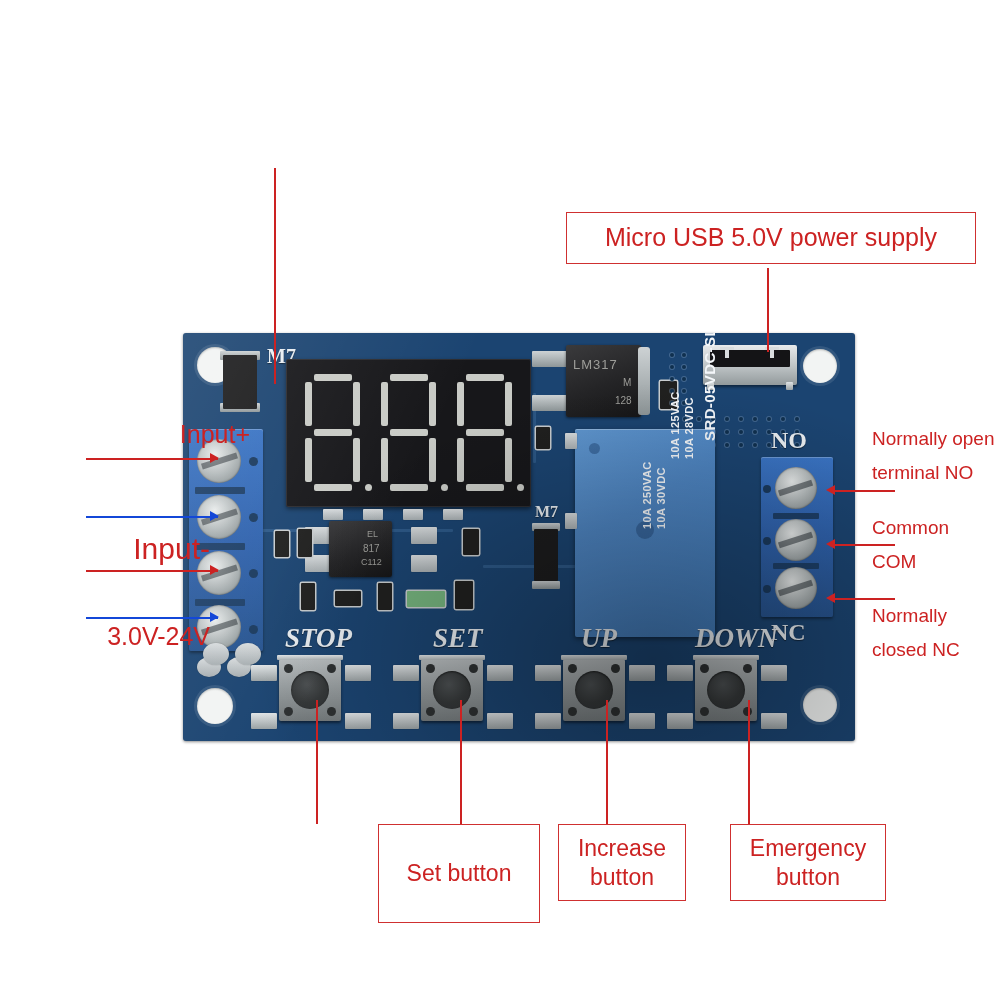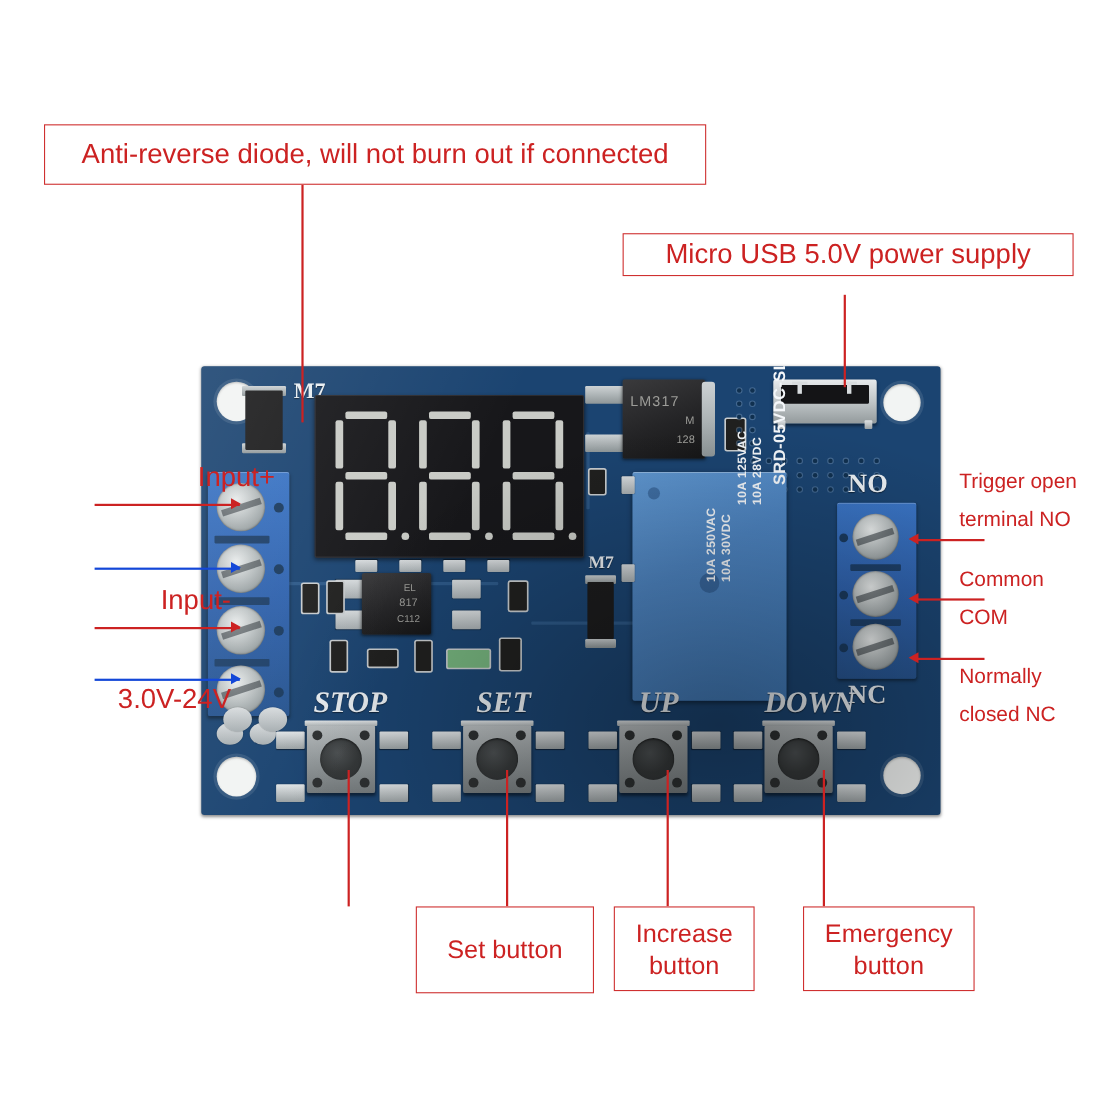--- a/index.html
+++ b/index.html
@@ -536,61 +536,60 @@
       <div class="corner" style="right:5px; top:5px;"></div>
       <div class="corner" style="left:5px;  bottom:5px;"></div>
       <div class="corner" style="right:5px; bottom:5px;"></div>
       <div class="plunger" style="width:38px; height:38px;"></div>
     </div>
 
     <div class="pcb-el pad" style="left:20px; top:310px; width:26px; height:22px; border-radius:50%;"></div>
     <div class="pcb-el pad" style="left:52px; top:310px; width:26px; height:22px; border-radius:50%;"></div>
   </div>
 
-  <div class="callout" style="left:40px; top:113px; width:602px; height:55px; font-size:25px;">Anti-reverse diode, will not burn out if connected</div>
   <div class="leader v" style="left:274px; top:168px; height:216px;"></div>
 
-  <div class="callout" style="left:566px; top:212px; width:410px; height:39px; font-size:25px;">Micro USB 5.0V power supply</div>
+  <div class="callout" style="left:566px; top:212px; width:410px; height:52px; font-size:25px;">Micro USB 5.0V power supply</div>
   <div class="leader v" style="left:767px; top:268px; height:84px;"></div>
 
   <div class="txtlabel right" style="left:0; top:420px; width:210px; font-size:25px;margin-left:40px;">Input+</div>
   <div class="leader h" style="left:86px; top:458px; width:132px;"></div>
   <div class="arrow r" style="left:210px; top:453px;"></div>
 
   <div class="leader h blue" style="left:86px; top:516px; width:132px;"></div>
   <div class="arrow r blue" style="left:210px; top:511px;"></div>
 
-  <div class="txtlabel right" style="left:0; top:532px; width:210px; font-size:25px;">Input-</div>
+  <div class="txtlabel right" style="left:0; top:532px; width:210px; font-size:30px;">Input-</div>
   <div class="leader h" style="left:86px; top:570px; width:132px;"></div>
   <div class="arrow r" style="left:210px; top:565px;"></div>
 
   <div class="leader h blue" style="left:86px; top:617px; width:132px;"></div>
   <div class="arrow r blue" style="left:210px; top:612px;"></div>
 
   <div class="txtlabel right" style="left:0; top:622px; width:210px; font-size:25px;">3.0V-24V</div>
 
-  <div class="txtlabel" style="left:872px; top:428px; font-size:19px;">Trigger open</div>
+  <div class="txtlabel" style="left:872px; top:428px; font-size:19px;">Normally open</div>
   <div class="txtlabel" style="left:872px; top:462px; font-size:19px;">terminal NO</div>
   <div class="leader h" style="left:833px; top:490px; width:62px;"></div>
   <div class="arrow l" style="left:826px; top:485px;"></div>
 
   <div class="txtlabel" style="left:872px; top:517px; font-size:19px;">Common</div>
   <div class="leader h" style="left:833px; top:544px; width:62px;"></div>
   <div class="arrow l" style="left:826px; top:539px;"></div>
   <div class="txtlabel" style="left:872px; top:551px; font-size:19px;">COM</div>
 
   <div class="leader h" style="left:833px; top:598px; width:62px;"></div>
   <div class="arrow l" style="left:826px; top:593px;"></div>
   <div class="txtlabel" style="left:872px; top:605px; font-size:19px;">Normally</div>
   <div class="txtlabel" style="left:872px; top:639px; font-size:19px;">closed NC</div>
 
   <div class="leader v" style="left:316px; top:700px; height:124px;"></div>
 
   <div class="leader v" style="left:460px; top:700px; height:124px;"></div>
-  <div class="callout" style="left:378px; top:824px; width:162px; height:79px; font-size:23px;">
+  <div class="callout" style="left:378px; top:824px; width:162px; height:99px; font-size:23px;">
     <div>
       <div>Set button</div>
     </div>
   </div>
 
   <div class="leader v" style="left:606px; top:700px; height:124px;"></div>
   <div class="callout" style="left:558px; top:824px; width:128px; height:77px; font-size:23px;">
     <div>
       <div>Increase</div>
       <div>button</div>

